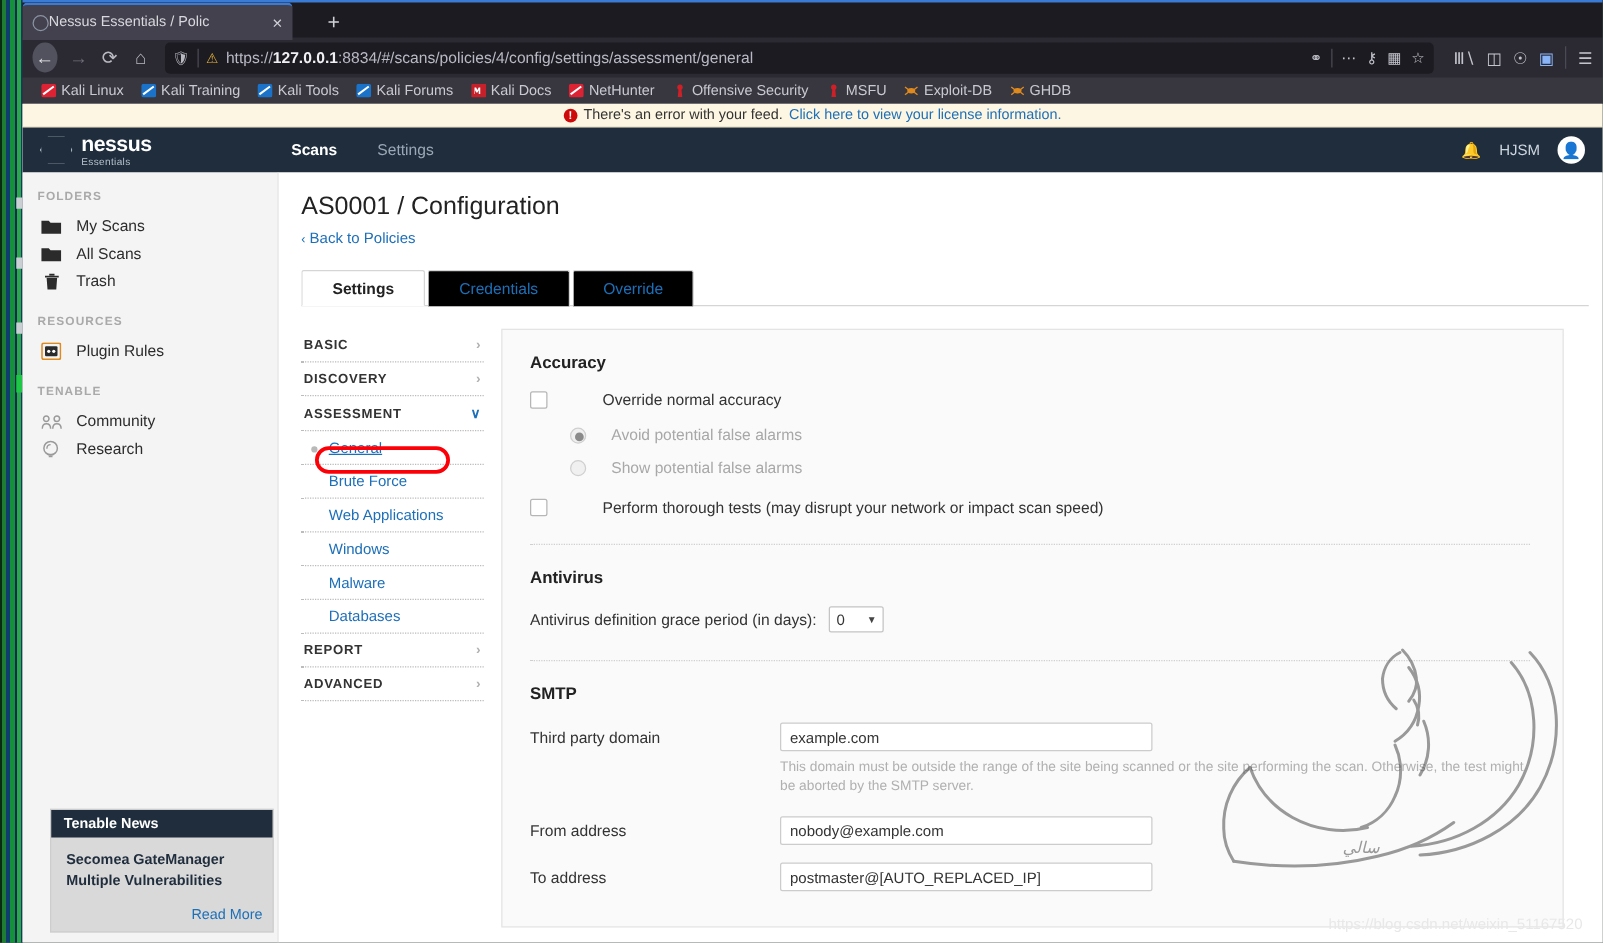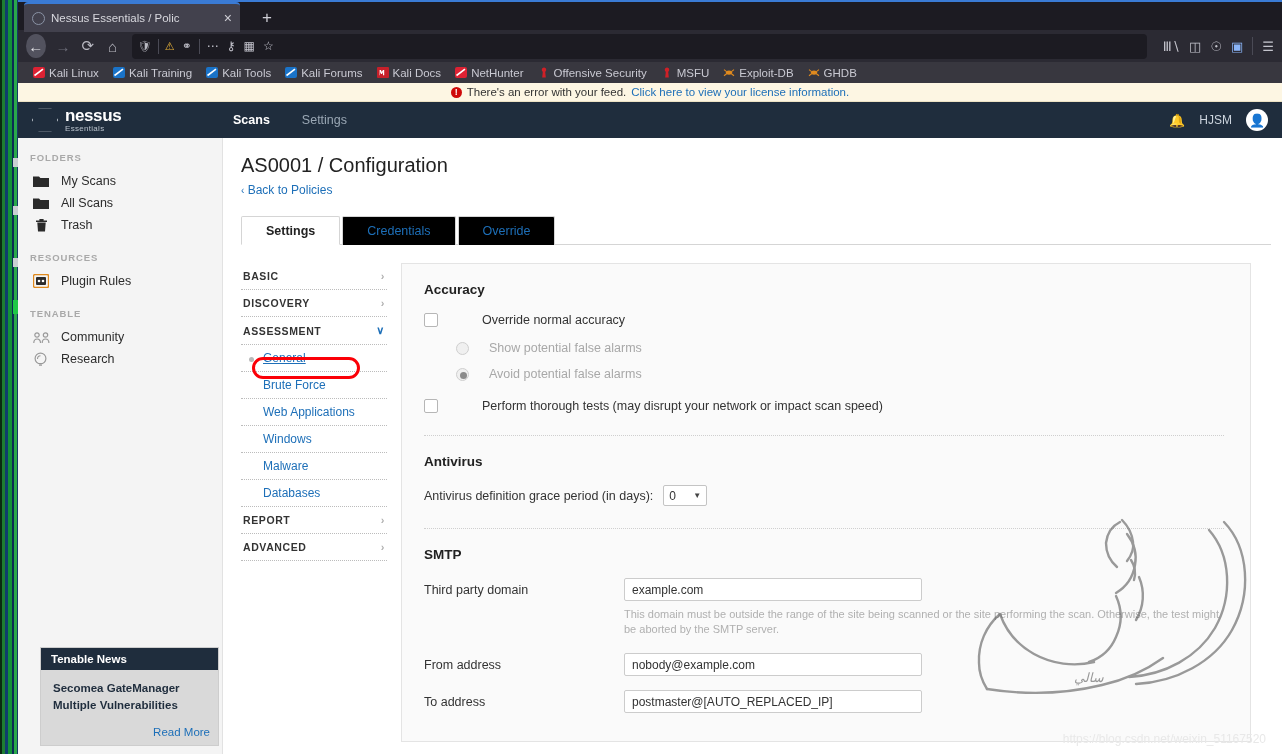--- a/index.html
+++ b/index.html
@@ -34,24 +34,24 @@
     position: absolute; left: 18px; top: 0; width: 1264px; height: 754px;
     background: #2b2a33;
   }
 
   
   #tabbar {
     position: relative; height: 30px; background: #1c1b22;
     border-top: 2px solid #3a7bd5;
   }
   #tab-active {
-    position: absolute; left: 6px; top: 0; width: 216px; height: 30px;
+    position: absolute; left: 0; top: 0; width: 216px; height: 30px;
     background: #42414d; border-top: 2px solid #3a7bd5;
     border-radius: 4px 4px 0 0;
-    display: flex; align-items: center; padding: 0 6px 0 8px; gap: 6px;
+    display: flex; align-items: center; padding: 0 6px 0 8px; 
   }
   #tab-active .favicon {
     width: 13px; height: 13px; border: 1.6px solid #8a93a5; border-radius: 50%;
     flex: 0 0 auto;
   }
   #tab-active .tab-title {
     color: #d8d8de; font-size: 11.5px; white-space: nowrap; overflow: hidden;
     flex: 1 1 auto;
     -webkit-mask-image: linear-gradient(to right, #000 84%, transparent 100%);
     mask-image: linear-gradient(to right, #000 84%, transparent 100%);
@@ -295,20 +295,21 @@
   <div id="navbar">
     <div class="navbtn" id="back-button">←</div>
     <div class="navbtn" id="forward-button">→</div>
     <div class="navbtn">⟳</div>
     <div class="navbtn">⌂</div>
 
     <div id="urlbar">
       <span class="shield">🛡</span>
       <span class="sep"></span>
       <span class="lock-warn">⚠</span>
+      <span id="url-text">https://<b>127.0.0.1</b>:8834/#/scans/policies/4/config/settings/assessment/general</span>
       <span class="uicon">⚭</span>
       <span class="sep"></span>
       <span class="uicon">⋯</span>
       <span class="uicon">⚷</span>
       <span class="uicon">▦</span>
       <span class="uicon">☆</span>
     </div>
 
     <div id="toolbar-right">
       <span class="ticon">Ⅲ∖</span>
@@ -559,26 +560,26 @@
           <div id="settings-body">
 
             <div class="sec-title">Accuracy</div>
 
             <div class="row">
               <span class="cbox"></span>
               <span class="cblabel">Override normal accuracy</span>
             </div>
 
             <div class="radio-row">
+              <span class="radio on"></span>
+              <span class="rlabel">Avoid potential false alarms</span>
+            </div>
+            <div class="radio-row">
               <span class="radio"></span>
               <span class="rlabel">Show potential false alarms</span>
-            </div>
-            <div class="radio-row">
-              <span class="radio on"></span>
-              <span class="rlabel">Avoid potential false alarms</span>
             </div>
 
             <div class="row" style="margin-top:18px">
               <span class="cbox"></span>
               <span class="cblabel">Perform thorough tests (may disrupt your network or impact scan speed)</span>
             </div>
 
             <div class="hr-dot"></div>
 
             <div class="sec-title">Antivirus</div>

